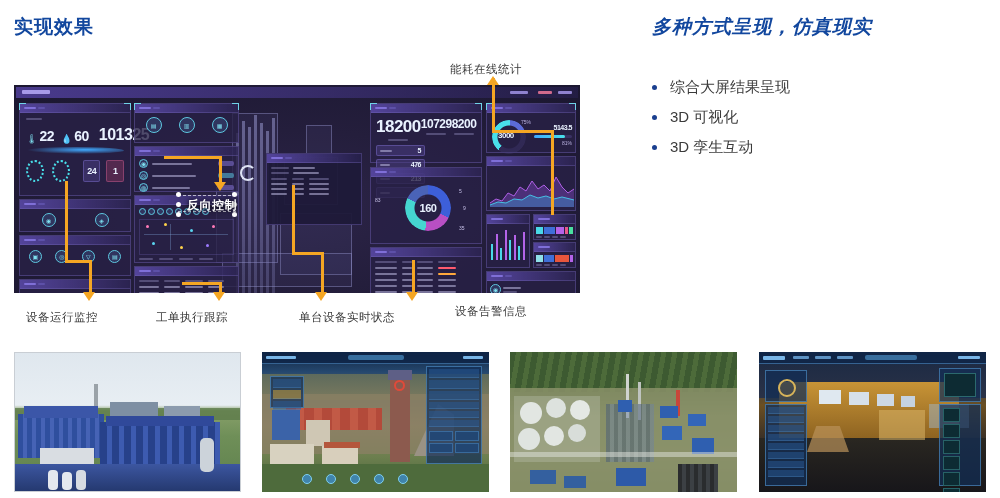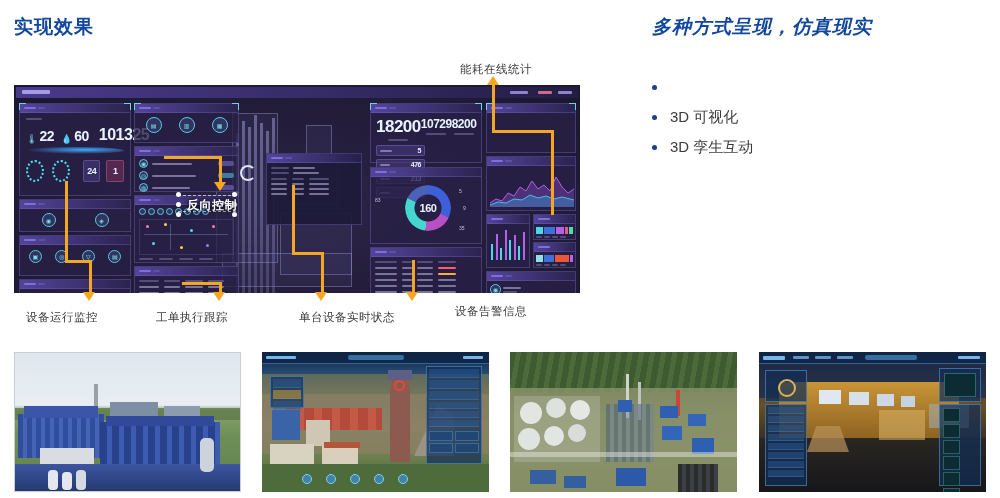--- a/index.html
+++ b/index.html
@@ -129,32 +129,33 @@
 </style>
 </head>
 <body>
 
 <div class="h-left">实现效果</div>
 <div class="h-right">多种方式呈现，仿真现实</div>
 
 <div class="bullets">
   <div class="bullet-row">
     <span class="bullet-dot"></span>
+    <span class="bullet-text">综合大屏结果呈现</span>
   </div>
   <div class="bullet-row">
     <span class="bullet-dot"></span>
     <span class="bullet-text">3D 可视化</span>
   </div>
   <div class="bullet-row">
     <span class="bullet-dot"></span>
     <span class="bullet-text">3D 孪生互动</span>
   </div>
 </div>
 
-<div class="callout" style="left:460px; top:62px;">能耗在线统计</div>
+<div class="callout" style="left:450px; top:62px;">能耗在线统计</div>
 <div class="orange" style="left:492px; top:78px; width:3px; height:52px;"></div>
 <div class="arrow-u" style="left:487px; top:76px;"></div>
 
 <div class="dash-wrap">
   <div class="dash">
 
     <div class="wire">
       <div class="wire-box" style="left:22px; top:18px; width:46px; height:150px;"></div>
       <div class="wire-col" style="left:26px; height:160px;"></div>
       <div class="wire-col" style="left:32px; height:172px;"></div>
@@ -502,20 +503,37 @@
 
     </div>
 
     <div class="panel" style="left:472px; top:18px; width:90px; height:50px;">
       <div class="corner tl"></div>
         <div class="corner tr"></div>
       <div class="panel-hd">
           <span class="hd-tick"></span>
           <span class="hd-tick short"></span>
         </div>
+      <div style="display:flex;padding:3px;">
+        <div style="position:relative;width:40px;height:34px;">
+          <div style="position:absolute;left:2px;top:4px;width:34px;height:34px;border-radius:50%;
+                      background:conic-gradient(from 220deg, #49e0ea 0 40%, #5b6bd8 40% 58%, rgba(70,60,120,.35) 58% 100%);
+                      -webkit-mask: radial-gradient(circle, transparent 11px, #000 12px);
+                      mask: radial-gradient(circle, transparent 11px, #000 12px);"></div>
+          <span class="stat-num" style="position:absolute;left:8px;top:15px;font-size:8px;">3000</span>
+          <span style="position:absolute;right:-1px;top:3px;color:#b9b2e0;font-size:5px;">75%</span>
+        </div>
+        <div style="flex:1;padding-left:4px;padding-top:8px;">
+          <div class="stat-num" style="font-size:7px;text-align:right;">5143.5</div>
+          <div style="height:3px;background:rgba(70,60,120,.6);border-radius:2px;margin-top:4px;">
+            <div style="width:81%;height:100%;background:linear-gradient(90deg,#3fa9ff,#49e0ea);border-radius:2px;"></div>
+          </div>
+          <div style="text-align:right;color:#b9b2e0;font-size:5px;margin-top:2px;">81%</div>
+        </div>
+      </div>
     </div>
 
     <div class="panel" style="left:472px; top:71px; width:90px; height:55px;">
       <div class="panel-hd">
           <span class="hd-tick"></span>
           <span class="hd-tick short"></span>
         </div>
       <div style="position:relative;height:44px;padding:3px;">
         <svg width="84" height="38" viewBox="0 0 84 38" style="display:block;">
           <polyline points="0,34 6,30 12,32 18,24 24,27 30,18 36,22 42,12 48,20 54,16 60,22 66,8 72,18 78,24 84,20" fill="none" stroke="#b463e8" stroke-width="1"></polyline>

